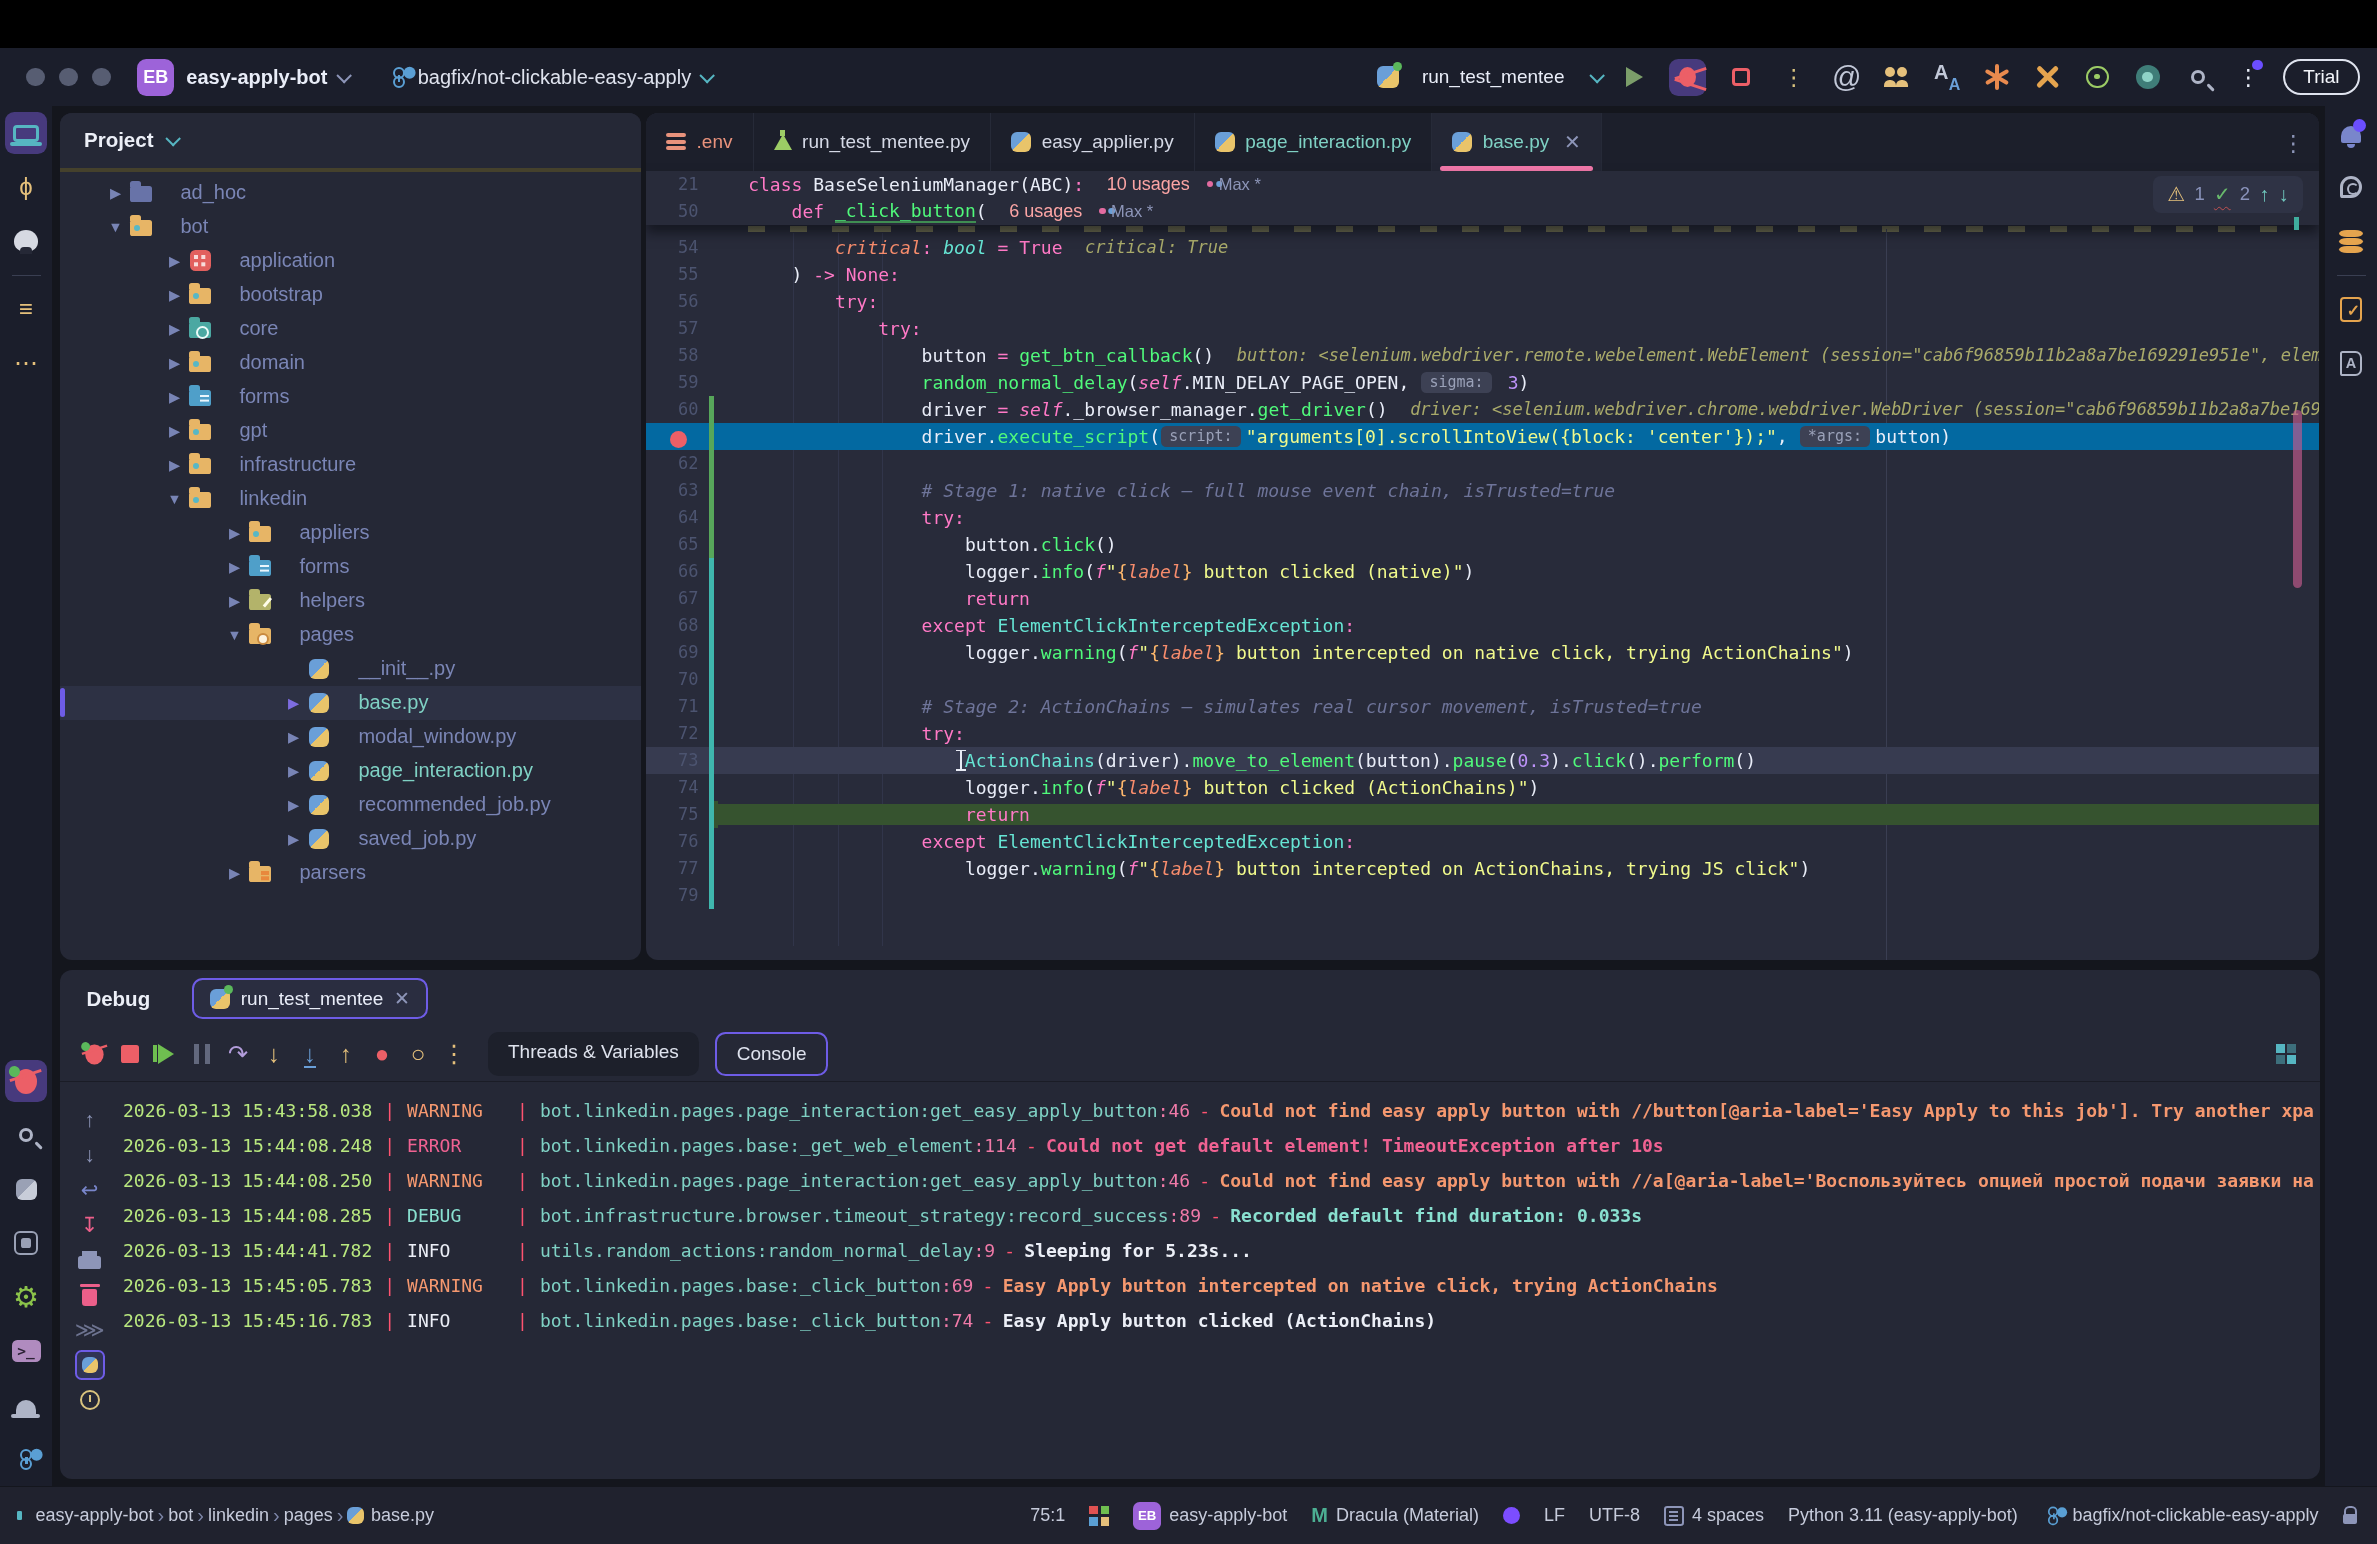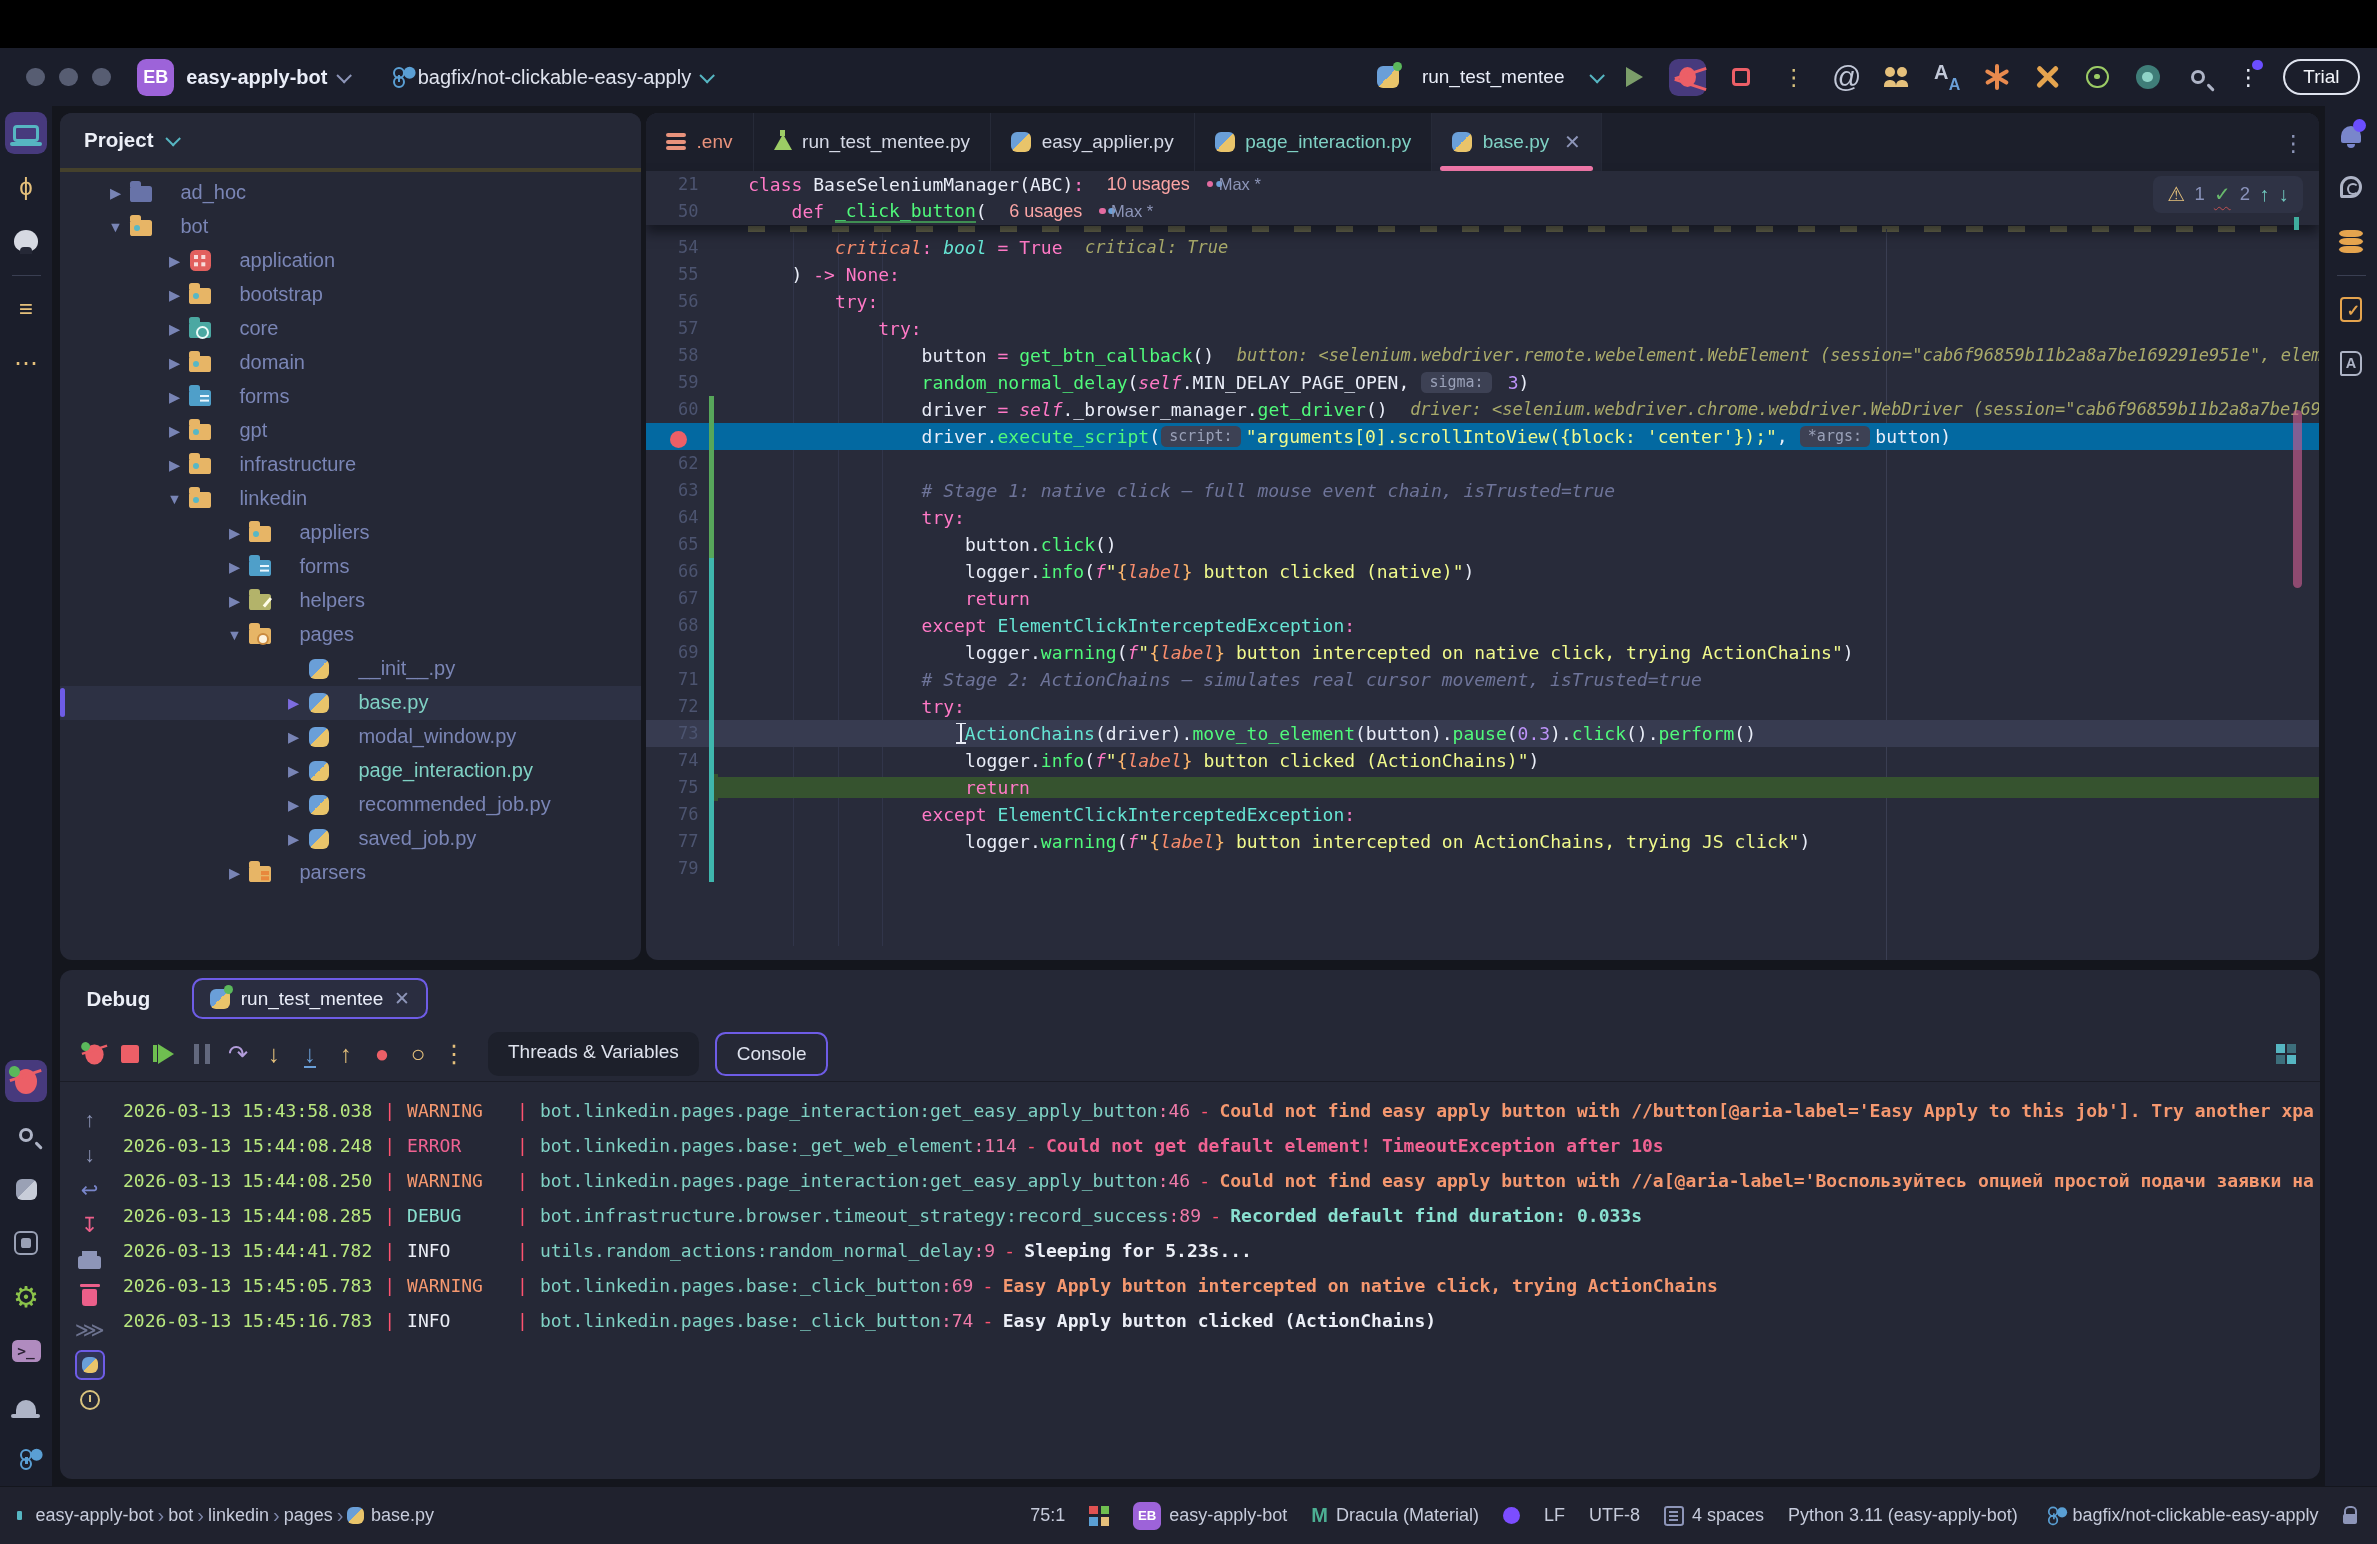--- a/index.html
+++ b/index.html
@@ -533,20 +533,21 @@
           <div class="crow"><span class="lnum">60</span><span class="lmark g"></span><span class="lcontent mono"><span class="tk-v">                driver </span><span class="tk-k">= </span><span class="tk-i">self</span><span class="tk-v">.</span><span class="tk-v">_browser_manager</span><span class="tk-v">.</span><span class="tk-f">get_driver</span><span class="tk-v">()</span><span class="hint">driver: &lt;selenium.webdriver.chrome.webdriver.WebDriver (session="cab6f96859b11b2a8a7be169291e951e")&gt;</span></span></div>
           <div class="crow bg-bp"><span class="lnum bpdot">61</span><span class="lmark g"></span><span class="lcontent mono"><span class="tk-v">                driver</span><span class="tk-v">.</span><span class="tk-f">execute_script</span><span class="tk-v">(</span><span class="tk-h">script:</span><span class="tk-s">"arguments[0].scrollIntoView({block: 'center'});"</span><span class="tk-v">, </span><span class="tk-h">*args:</span><span class="tk-v">button</span><span class="tk-v">)</span></span></div>
           <div class="crow"><span class="lnum">62</span><span class="lmark g"></span><span class="lcontent mono"></span></div>
           <div class="crow"><span class="lnum">63</span><span class="lmark g"></span><span class="lcontent mono"><span class="tk-v">                </span><span class="tk-m"># Stage 1: native click — full mouse event chain, isTrusted=true</span></span></div>
           <div class="crow"><span class="lnum">64</span><span class="lmark g"></span><span class="lcontent mono"><span class="tk-v">                </span><span class="tk-k">try</span><span class="tk-k">:</span></span></div>
           <div class="crow"><span class="lnum">65</span><span class="lmark g"></span><span class="lcontent mono"><span class="tk-v">                    button</span><span class="tk-v">.</span><span class="tk-f">click</span><span class="tk-v">()</span></span></div>
           <div class="crow"><span class="lnum">66</span><span class="lmark t"></span><span class="lcontent mono"><span class="tk-v">                    logger</span><span class="tk-v">.</span><span class="tk-f">info</span><span class="tk-v">(</span><span class="tk-i">f</span><span class="tk-s">"</span><span class="tk-b">{</span><span class="tk-w">label</span><span class="tk-b">}</span><span class="tk-s"> button clicked (native)"</span><span class="tk-v">)</span></span></div>
           <div class="crow"><span class="lnum">67</span><span class="lmark t"></span><span class="lcontent mono"><span class="tk-v">                    </span><span class="tk-k">return</span></span></div>
           <div class="crow"><span class="lnum">68</span><span class="lmark t"></span><span class="lcontent mono"><span class="tk-v">                </span><span class="tk-k">except </span><span class="tk-c">ElementClickInterceptedException</span><span class="tk-k">:</span></span></div>
           <div class="crow"><span class="lnum">69</span><span class="lmark t"></span><span class="lcontent mono"><span class="tk-v">                    logger</span><span class="tk-v">.</span><span class="tk-f">warning</span><span class="tk-v">(</span><span class="tk-i">f</span><span class="tk-s">"</span><span class="tk-b">{</span><span class="tk-w">label</span><span class="tk-b">}</span><span class="tk-s"> button intercepted on native click, trying ActionChains"</span><span class="tk-v">)</span></span></div>
+          <div class="crow"><span class="lnum">70</span><span class="lmark t"></span><span class="lcontent mono"></span></div>
           <div class="crow"><span class="lnum">71</span><span class="lmark t"></span><span class="lcontent mono"><span class="tk-v">                </span><span class="tk-m"># Stage 2: ActionChains — simulates real cursor movement, isTrusted=true</span></span></div>
           <div class="crow"><span class="lnum">72</span><span class="lmark t"></span><span class="lcontent mono"><span class="tk-v">                </span><span class="tk-k">try</span><span class="tk-k">:</span></span></div>
           <div class="crow bg-caret"><span class="lnum">73</span><span class="lmark t"></span><span class="lcontent mono"><span class="tk-v">                    </span><span class="ibeam"></span><span class="tk-c">ActionChains</span><span class="tk-v">(</span><span class="tk-v">driver</span><span class="tk-v">).</span><span class="tk-f">move_to_element</span><span class="tk-v">(</span><span class="tk-v">button</span><span class="tk-v">).</span><span class="tk-f">pause</span><span class="tk-v">(</span><span class="tk-n">0.3</span><span class="tk-v">).</span><span class="tk-f">click</span><span class="tk-v">().</span><span class="tk-f">perform</span><span class="tk-v">()</span></span></div>
           <div class="crow"><span class="lnum">74</span><span class="lmark t"></span><span class="lcontent mono"><span class="tk-v">                    logger</span><span class="tk-v">.</span><span class="tk-f">info</span><span class="tk-v">(</span><span class="tk-i">f</span><span class="tk-s">"</span><span class="tk-b">{</span><span class="tk-w">label</span><span class="tk-b">}</span><span class="tk-s"> button clicked (ActionChains)"</span><span class="tk-v">)</span></span></div>
           <div class="crow bg-exec"><span class="lnum">75</span><span class="lmark t"></span><span class="lcontent mono"><span class="tk-v">                    </span><span class="tk-k">return</span></span></div>
           <div class="crow"><span class="lnum">76</span><span class="lmark t"></span><span class="lcontent mono"><span class="tk-v">                </span><span class="tk-k">except </span><span class="tk-c">ElementClickInterceptedException</span><span class="tk-k">:</span></span></div>
           <div class="crow"><span class="lnum">77</span><span class="lmark t"></span><span class="lcontent mono"><span class="tk-v">                    logger</span><span class="tk-v">.</span><span class="tk-f">warning</span><span class="tk-v">(</span><span class="tk-i">f</span><span class="tk-s">"</span><span class="tk-b">{</span><span class="tk-w">label</span><span class="tk-b">}</span><span class="tk-s"> button intercepted on ActionChains, trying JS click"</span><span class="tk-v">)</span></span></div>
           <div class="crow"><span class="lnum">79</span><span class="lmark t"></span></div>
         </div>
       <div class="guide" style="left:147px;top:120px;bottom:13.2px"></div>

